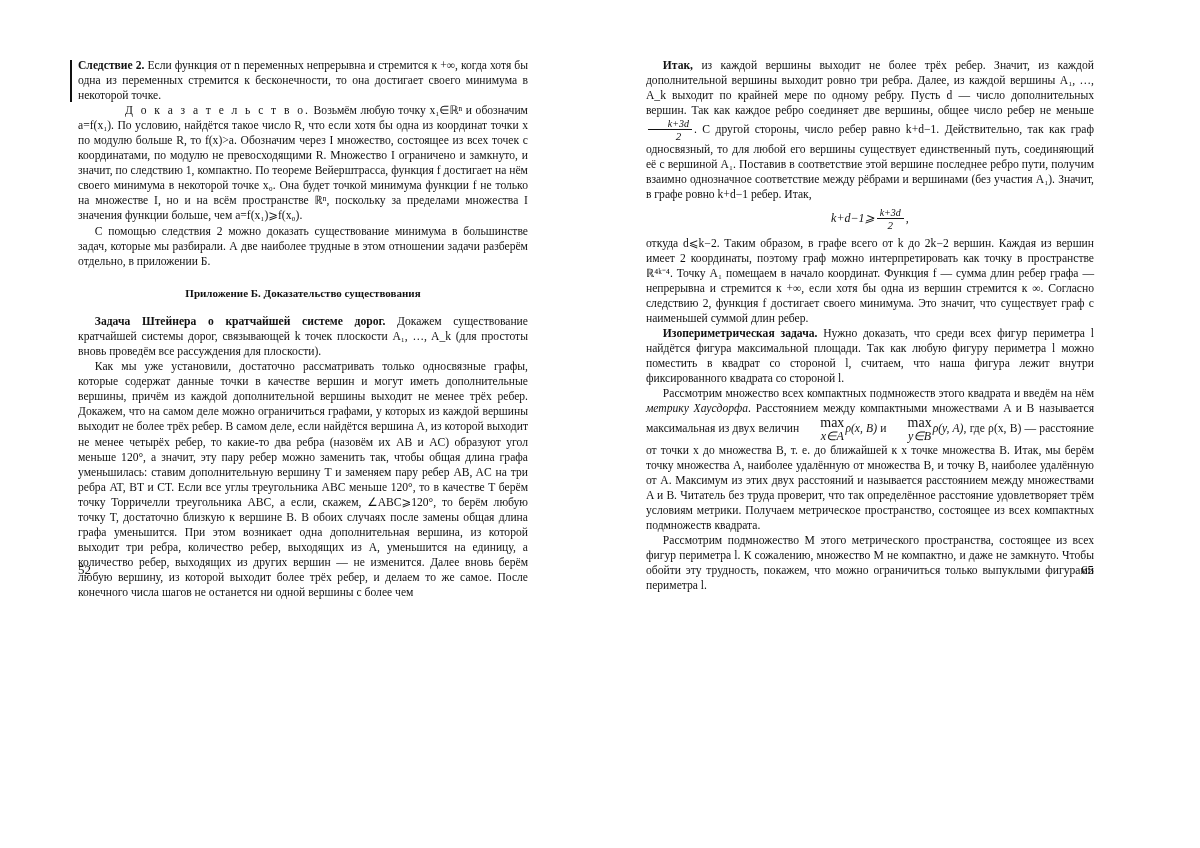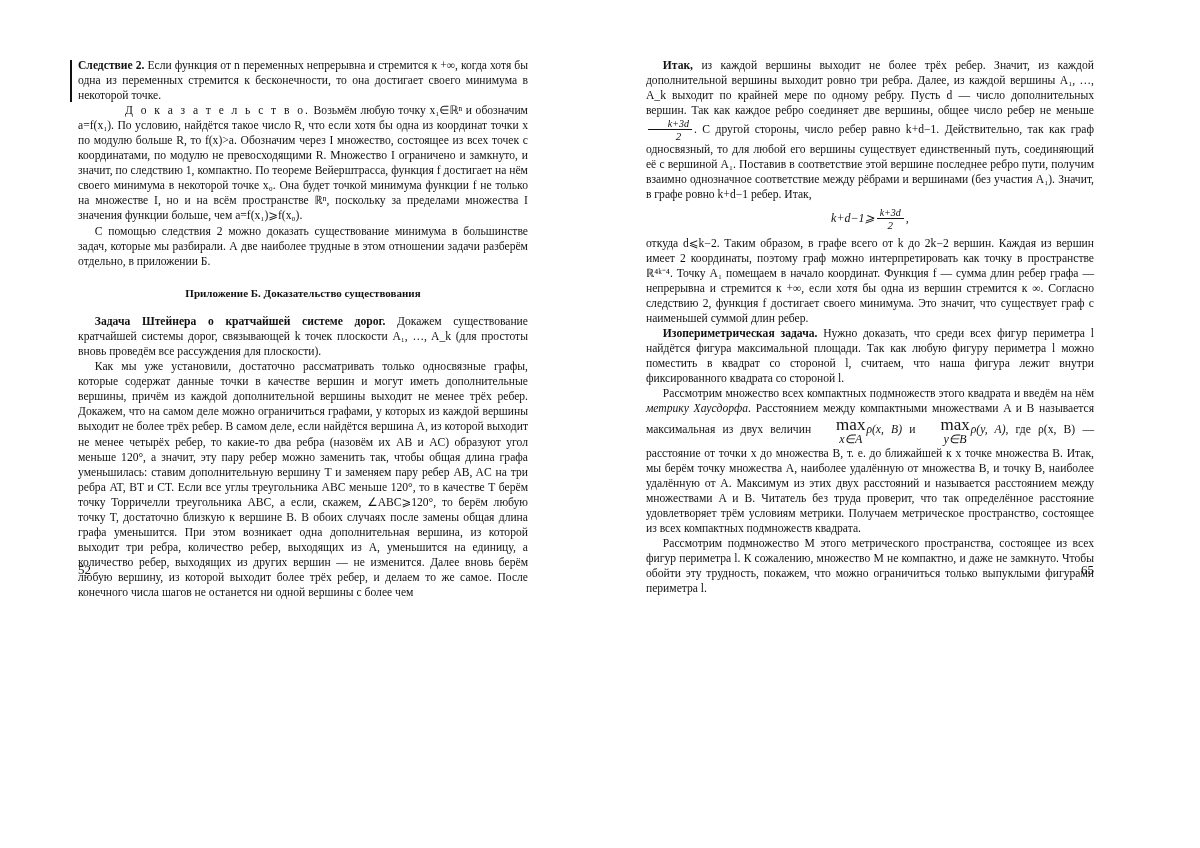--- a/index.html
+++ b/index.html
@@ -87,21 +87,21 @@
   }
   .frac .num { display: block; padding: 0 3px; font-size: 10px;}
   .frac .den { display: block; border-top: 1px solid #111; padding: 0 3px; font-size: 11px;}
   .minmax {
     display: inline-block;
     vertical-align: middle;
     text-align: center;
     line-height: 1.02;
     margin: 0 1px;
   }
-  .minmax .op { display: block; font-style: normal; font-size: 17px;}
+  .minmax .op { display: block; font-style: normal; font-size: 14px;}
   .minmax .sub { display: block; font-size: 12px; font-style: italic; }
   .folio {
     position: absolute;
     bottom: 22px;
     font-size: 13px;
   }
   .folio-left { left: 78px; }
   .folio-right { right: 78px; }
   .mathit { font-style: italic; }
 </style>

